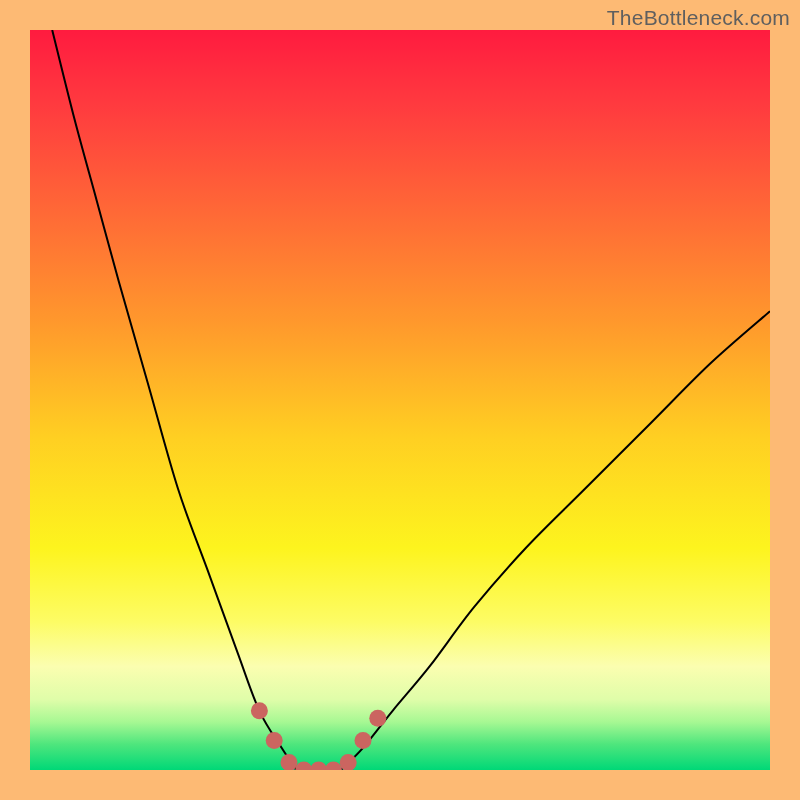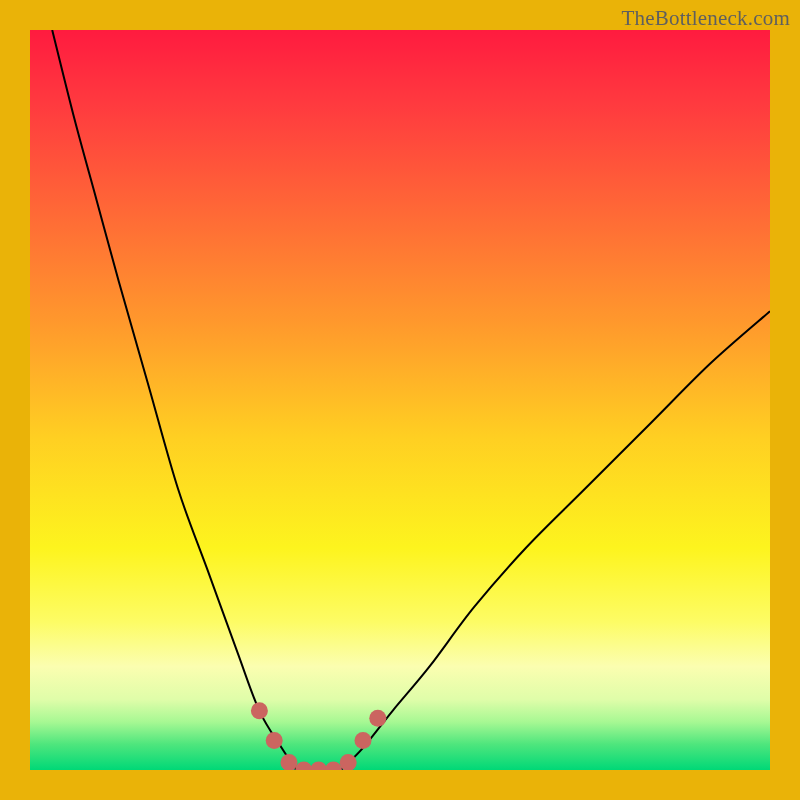--- a/index.html
+++ b/index.html
@@ -10,22 +10,21 @@
     background: #000;
     overflow: hidden;
     font-family: Arial, Helvetica, sans-serif;
   }
   .frame {
     position: absolute;
     left: 0;
     top: 0;
     width: 800px;
     height: 800px;
-    background: #eab308;
-    font-family: Liberation Serif, serif;
+    background: #fdba74;
   }
   .plot {
     position: absolute;
     left: 30px;
     top: 30px;
     width: 740px;
     height: 740px;
   }
   .gradient {
     position: absolute;

